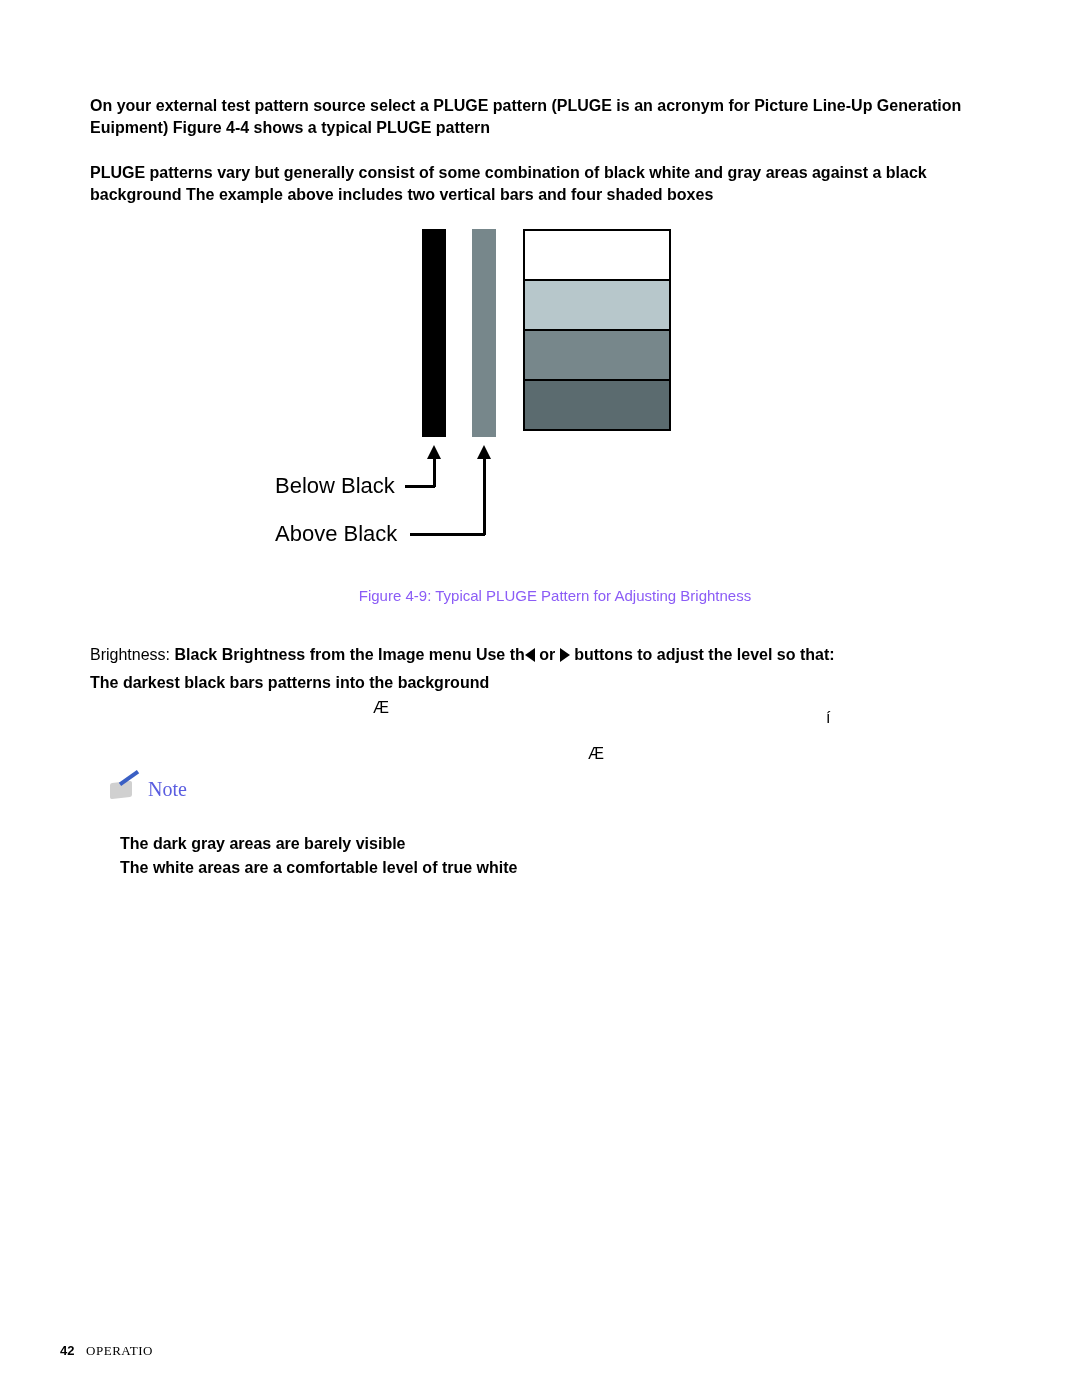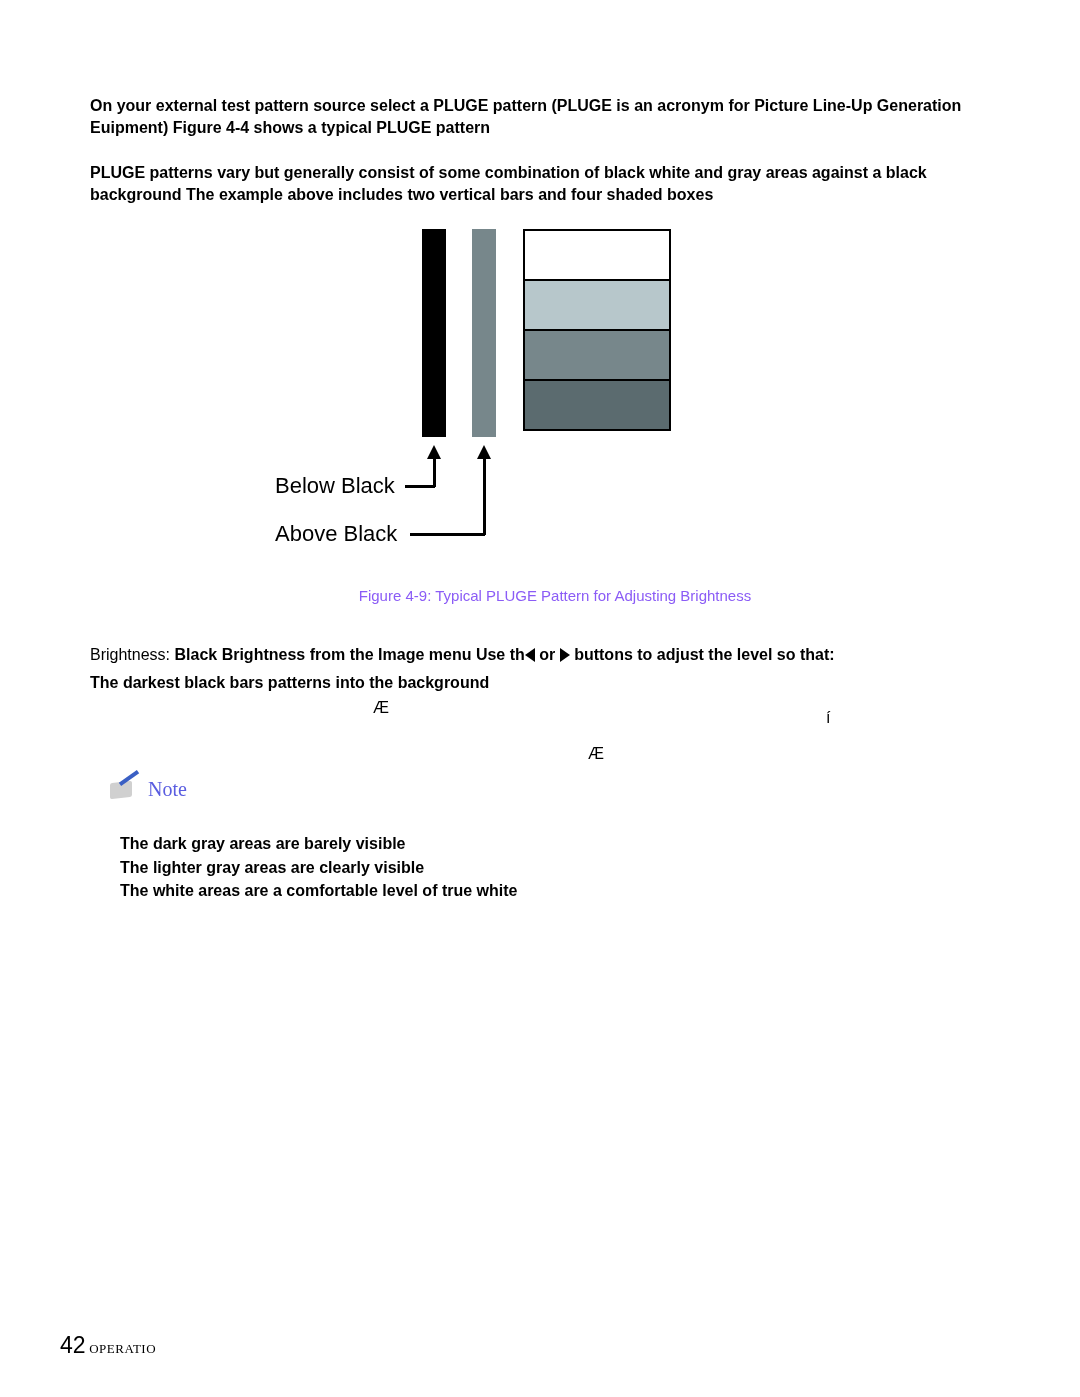--- a/index.html
+++ b/index.html
@@ -125,21 +125,21 @@
     }
     .stray { position:absolute; font-size:16px; }
     .s1{ left:373px; top:699px; }
     .s2{ left:826px; top:709px; }
     .s3{ left:588px; top:745px; }
     .footer {
       position: absolute;
       left: 60px; bottom: 38px;
       font-size: 13px;
     }
-    .footer .pn { font-weight: normal; font-size: 23px; }
+    .footer .pn { font-weight: bold; font-size: 13px; margin-right: 8px; }
     .footer .sec { font-family: "Times New Roman", serif; letter-spacing: 0.5px; }
   </style>
 </head>
 <body>
 
 <p class="para">On your external test pattern source select a PLUGE pattern (PLUGE is an acronym for Picture Line-Up Generation Euipment) Figure 4-4 shows a typical PLUGE pattern</p>
 <p class="para">PLUGE patterns vary but generally consist of some combination of black white and gray areas against a black background The example above includes two vertical bars and four shaded boxes</p>
 
 <div class="figure-area">
   <div class="bar-black"></div>
@@ -179,20 +179,19 @@
   </div>
   <span class="note-text">Note</span>
 </div>
 
 <span class="stray s1">Æ</span>
 <span class="stray s2">í</span>
 <span class="stray s3">Æ</span>
 
 <div style="margin-top:30px;">
   <div class="bullet">The dark gray areas are barely visible</div>
-  <div class="bullet">The lighter gray areas are clearly visible</div>
   <div class="bullet">The white areas are a comfortable level of true white</div>
 </div>
 
 <div class="footer">
   <span class="pn">42</span>
   <span class="sec">OPERATIO</span>
 </div>
 
 </body></html>

